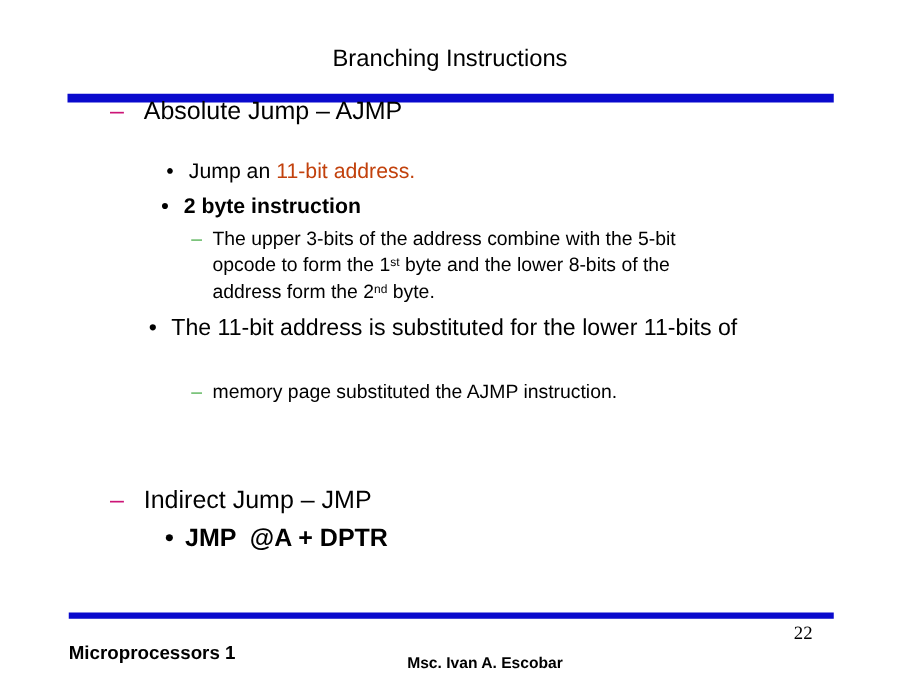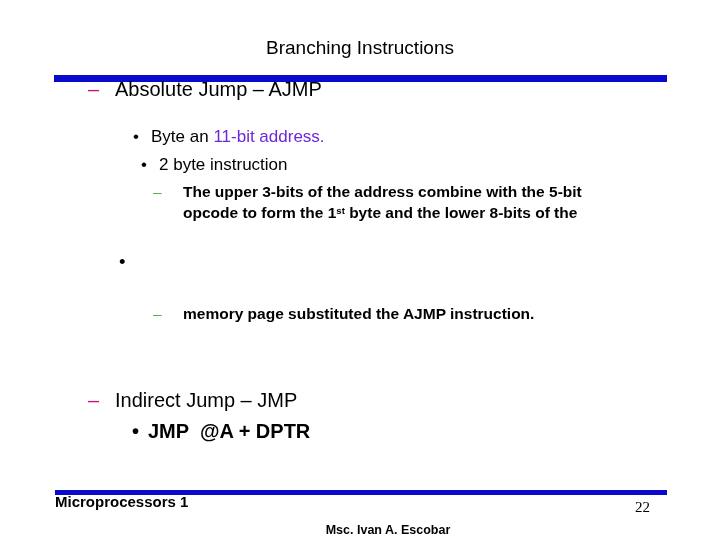--- a/index.html
+++ b/index.html
@@ -20,45 +20,45 @@
   
   .l1 { font-size:20px; line-height:25px; }
   .l1 .dash { display:inline-block; width:27px; color:#cc1477; }
   .row-l1-a { left:88px; top:77px;  }
   .row-l1-b { left:88px; top:388px; }
 
   
   .l2s { font-size:17px; line-height:23px; }
   .l2s .bullet { display:inline-block; width:18px; }
   .row-l2-a1 { left:133px; top:125px; }
-  .row-l2-a2 { left:141px; top:153px; }
-  .red { color:#6d28d9; }
+  .row-l2-a2 { left:129px; top:153px;font-weight:bold; }
+  .red { color:#c2410c; }
 
   
   .l3 { font-size:15.5px; line-height:21px; }
   .l3 .dash { position:absolute; left:0; top:0; color:#52b152; }
-  .l3 .lines { margin-left:30px;font-weight:bold; }
+  .l3 .lines { margin-left:17px; }
   .row-l3-a { left:153px; top:181px; }
   .row-l3-b { left:153px; top:303px; }
 
   
   .l2b { font-size:18.5px; line-height:26px; }
   .l2b .bullet { position:absolute; left:0; top:0; }
   .l2b .lines { margin-left:18px; }
   .row-l2-b { left:119px; top:249px; }
 
   
   .row-l2-c { left:132px; top:420px; font-size:20px; line-height:23px;font-weight:bold; }
   .row-l2-c .bullet { display:inline-block; width:16px; }
 
   sup { font-size:62%; line-height:0; position:relative; top:-0.45em; vertical-align:baseline; }
 
   
   .footer-left {
-    position:absolute; left:55px; top:493px; font-size:15px; font-weight:bold;
+    position:absolute; left:55px; top:514px; font-size:15px; font-weight:bold;
   }
   .footer-center {
     position:absolute; left:288px; top:522px; width:200px; text-align:center;
     font-size:12.5px; font-weight:bold; line-height:16px;
   }
   .footer-page {
     position:absolute; left:635px; top:499px; width:40px; 
     font-family:"Liberation Serif", serif; font-size:15px;
   }
 </style>
@@ -68,38 +68,40 @@
 <div class="slide">
 
   <div class="title">Branching Instructions</div>
   <div class="rule-top"></div>
 
   <div class="row l1 row-l1-a">
     <span class="dash">–</span><span>Absolute Jump – AJMP</span>
   </div>
 
   <div class="row l2s row-l2-a1">
-    <span class="bullet">•</span><span>Byte an </span><span class="red">11-bit address.</span>
+    <span class="bullet">•</span><span>Jump an </span><span class="red">11-bit address.</span>
   </div>
 
   <div class="row l2s row-l2-a2">
     <span class="bullet">•</span><span>2 byte instruction</span>
   </div>
 
   <div class="row l3 row-l3-a">
     <span class="dash">–</span>
     <div class="lines">
       <div>The upper 3-bits of the address combine with the 5-bit</div>
       <div><span>opcode to form the 1</span><sup>st</sup><span> byte and the lower 8-bits of the</span></div>
+      <div><span>address form the 2</span><sup>nd</sup><span> byte.</span></div>
     </div>
   </div>
 
   <div class="row l2b row-l2-b">
     <span class="bullet">•</span>
     <div class="lines">
+      <div>The 11-bit address is substituted for the lower 11-bits of</div>
     </div>
   </div>
 
   <div class="row l3 row-l3-b">
     <span class="dash">–</span>
     <div class="lines">
       <div>memory page substituted the AJMP instruction.</div>
     </div>
   </div>
 

